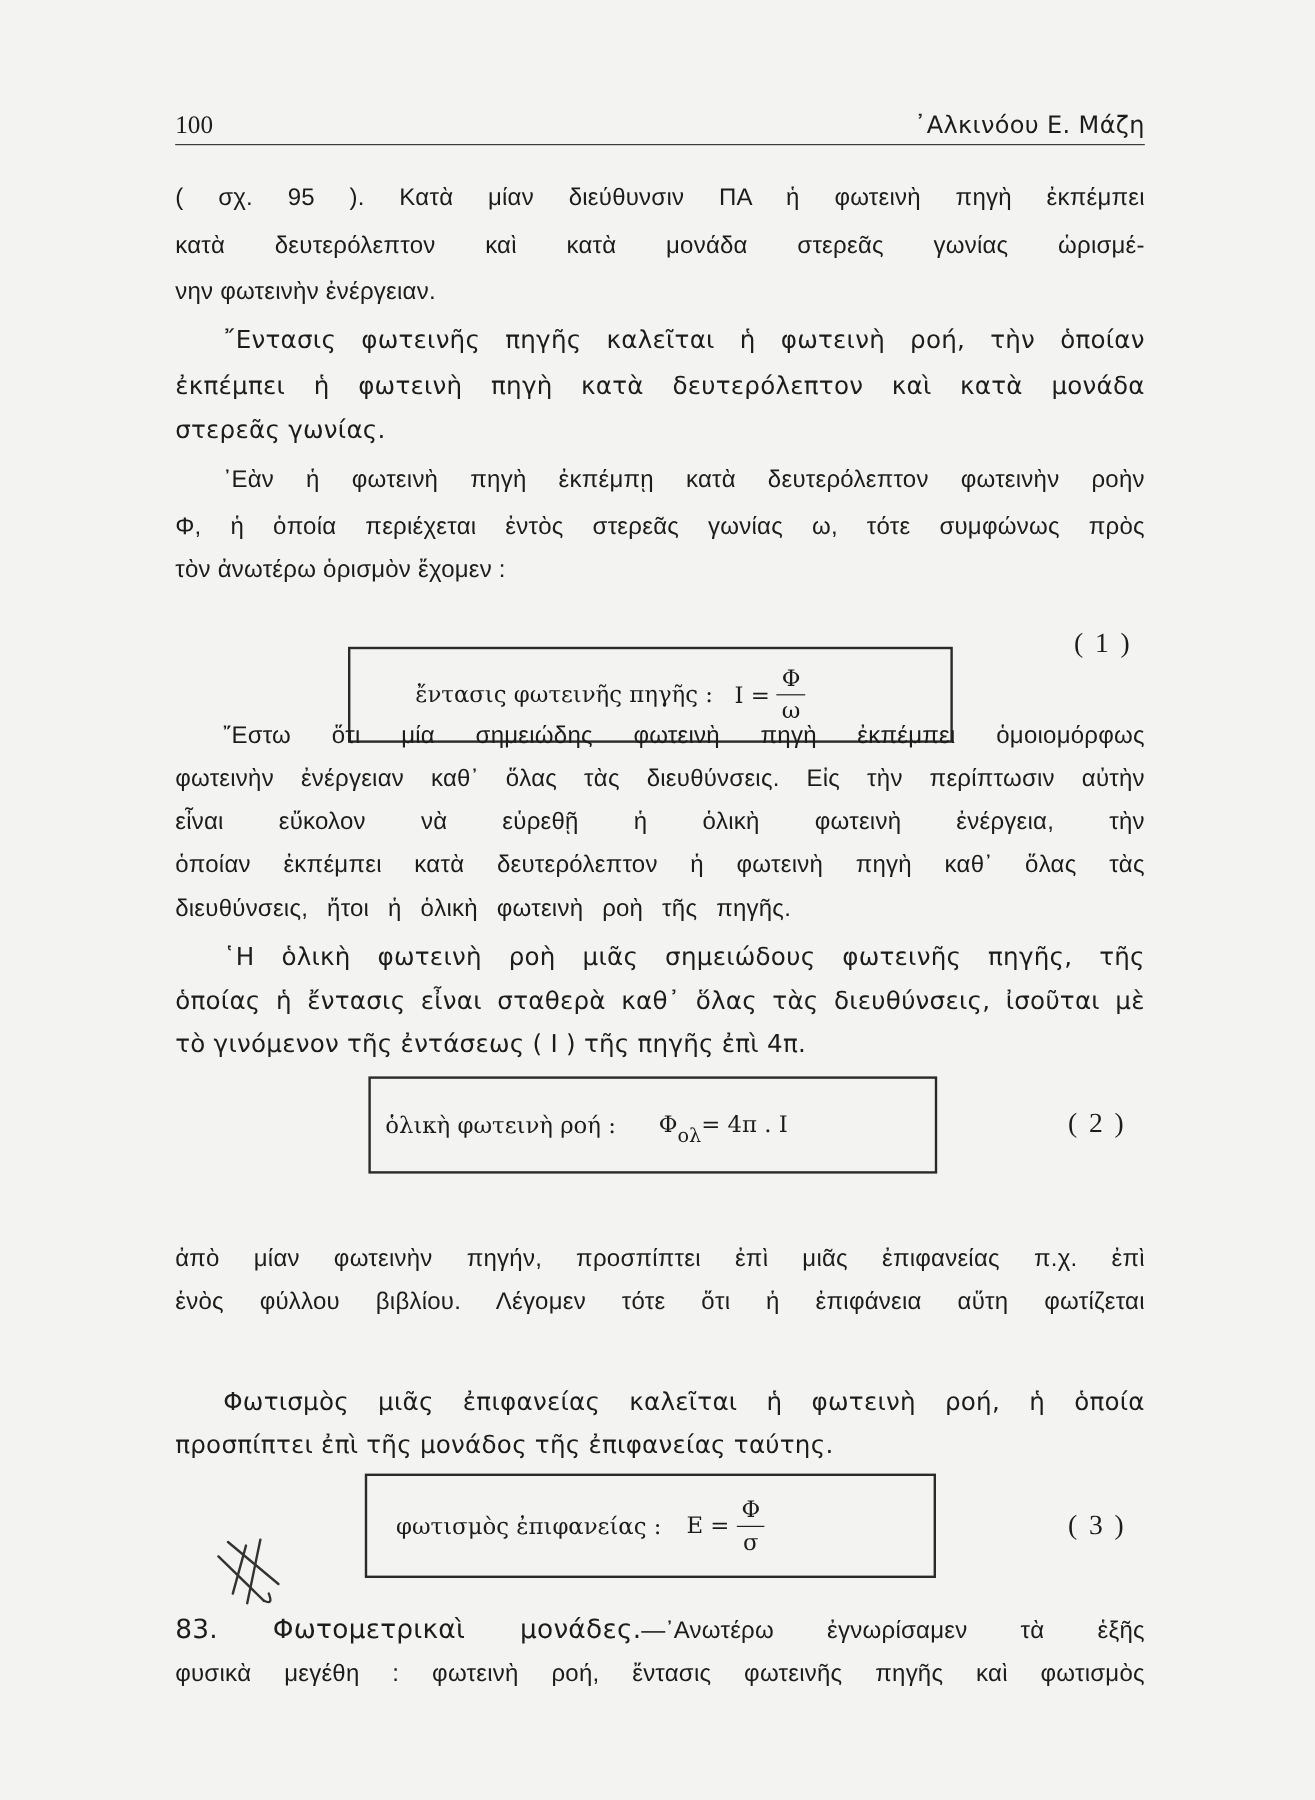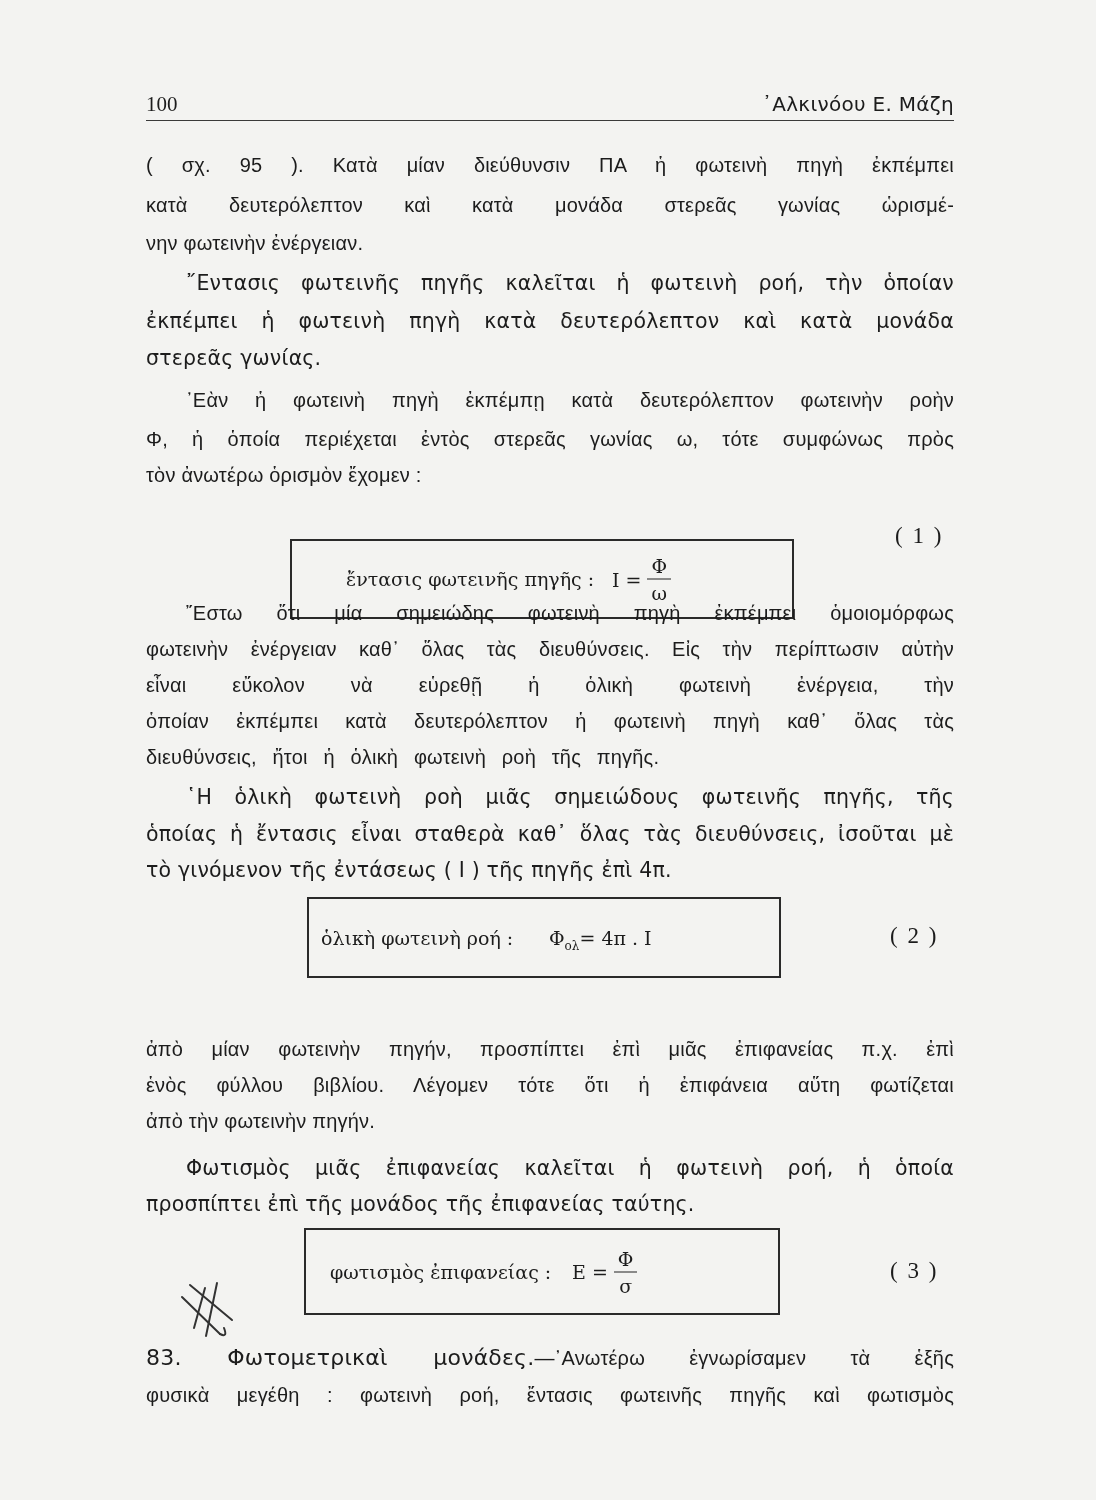--- a/index.html
+++ b/index.html
@@ -36,21 +36,21 @@
     font-family: "DejaVu Serif", serif; font-size: 19px;
   }
   .box .label { position: absolute; top: 50%; transform: translateY(-50%); white-space: nowrap; }
   .box .eq { position: absolute; top: 50%; transform: translateY(-50%); white-space: nowrap; display: flex; align-items: center; }
   .frac { display: inline-flex; flex-direction: column; align-items: center; margin-left: 6px; line-height: 22px; }
   .frac .num { border-bottom: 1.6px solid #222; padding: 0 4px 2px; }
   .frac .den { padding-top: 2px; }
   .eqnum {
     position: absolute; font-family: "Liberation Serif", serif; font-size: 23px; letter-spacing: 2px;
   }
-  .sub { font-size: 12px; vertical-align: -4px; margin-top: 16px; }
+  .sub { font-size: 16px; vertical-align: -4px; margin-top: 16px; }
   .mark { position: absolute; left: 180px; top: 1280px; width: 60px; height: 60px; }
 </style>
 </head>
 <body>
 
 <div class="page">
 
   <div class="header">
     <span class="pagenum">100</span>
     <span class="running-head">᾿Αλκινόου Ε. Μάζη</span>
@@ -95,21 +95,20 @@
     <span class="eq" style="left:240px">
       <span>Φ</span>
         <span class="sub">ολ</span>
       <span>= 4π . I</span>
     </span>
   </div>
   <div class="eqnum" style="left:890px; top:923px">( 2 )</div>
 
   <div class="line serif just" style="top:1034px">ἀπὸ μίαν φωτεινὴν πηγήν, προσπίπτει ἐπὶ μιᾶς ἐπιφανείας π.χ. ἐπὶ</div>
   <div class="line serif just" style="top:1070px">ἑνὸς φύλλου βιβλίου. Λέγομεν τότε ὅτι ἡ ἐπιφάνεια αὕτη φωτίζεται</div>
-  <div class="line serif" style="top:1106px">ἀπὸ τὴν φωτεινὴν πηγήν.</div>
 
   <div class="line sans just indent" style="top:1153px">Φωτισμὸς μιᾶς ἐπιφανείας καλεῖται ἡ φωτεινὴ ροή, ἡ ὁποία</div>
   <div class="line sans" style="top:1189px">προσπίπτει ἐπὶ τῆς μονάδος τῆς ἐπιφανείας ταύτης.</div>
 
   <div class="box" style="left:304px; top:1228px; width:472px; height:83px;text-decoration:underline;">
     <span class="label" style="left:24px">φωτισμὸς ἐπιφανείας :</span>
     <span class="eq" style="left:266px">
       <span>E =</span>
       <span class="frac">
         <span class="num">Φ</span>

